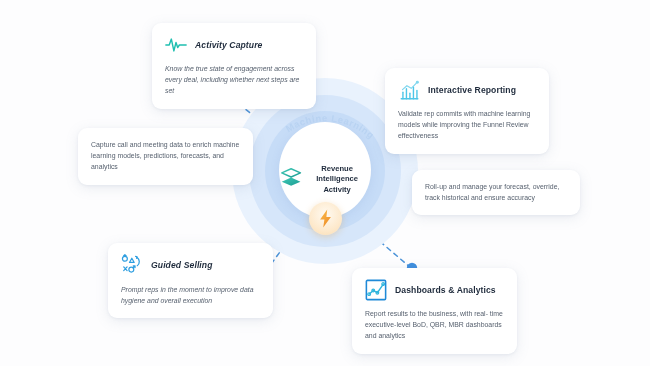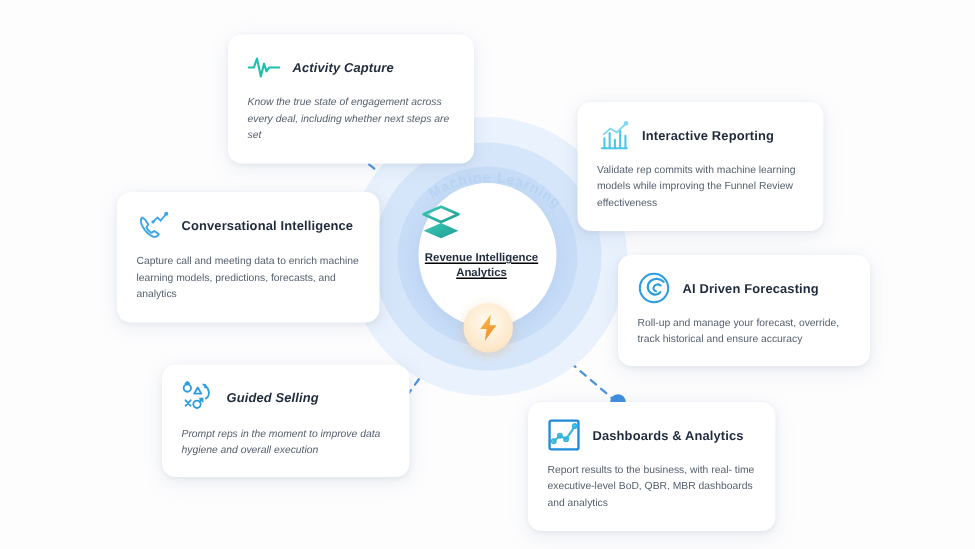--- a/index.html
+++ b/index.html
@@ -65,26 +65,25 @@
     font-weight: bold;
     fill: #b9d3f2;
     letter-spacing: 0.6px;
   }
 
   .core-content {
     position: absolute;
     left: 47px; top: 44px;
     width: 92px; height: 96px;
     display: flex;
-    flex-direction: column;
-    align-items: flex-start;
+    flex-direction: row;
+    align-items: center;
     justify-content: flex-start;
     padding-top: 13px;
     box-sizing: border-box;
-    text-decoration: underline;
   }
   .core-icon { width: 30px; height: 26px; }
   .core-label {
     margin-top: 6px;
     text-align: center;
     font-size: 7.6px;
     font-weight: bold;
     color: #1f2b3c;
     line-height: 1.38;
     width: 84px;
@@ -214,21 +213,21 @@
           <linearGradient id="tealg" x1="0" y1="0" x2="1" y2="1">
             <stop offset="0%" stop-color="#3fc9b6"></stop>
             <stop offset="100%" stop-color="#1c9c93"></stop>
           </linearGradient>
         </defs>
         <path d="M22 20 L5 27.5 L22 35 L39 27.5 Z" fill="url(#tealg)"></path>
         <path d="M22 4 L5 11.5 L22 19 L39 11.5 Z" fill="none" stroke="url(#tealg)" stroke-width="2.6" stroke-linejoin="round"></path>
       </svg>
       <div class="core-label">
         <div>Revenue Intelligence</div>
-        <div>Analytics</div>
+        <div>Activity</div>
       </div>
     </div>
   </div>
 
   <div class="bolt-badge">
     <svg width="15" height="19" viewBox="0 0 15 19">
       <defs>
         <linearGradient id="boltg" x1="0" y1="0" x2="0.6" y2="1">
           <stop offset="0%" stop-color="#fbbe4b"></stop>
           <stop offset="100%" stop-color="#ef8f2a"></stop>
@@ -265,45 +264,24 @@
           </g>
           <circle cx="21" cy="2.5" r="1.7" fill="#7fd6ee"></circle>
         </svg>
       </span>
       <span class="card-title">Interactive Reporting</span>
     </div>
     <div class="card-body">Validate rep commits with machine learning models while improving the Funnel Review effectiveness</div>
   </div>
 
   <div class="card card-conversational">
-    <div class="card-head">
-      <span class="card-icon">
-        <svg width="22" height="21" viewBox="0 0 26 24">
-          <path d="M4.5 5.5 C3 7 3 9.5 5 13 C7.2 16.8 10.5 19.5 13 20.5 C15 21.3 17 20.2 17.6 18.6 L14 16.2 L11.6 17.6 C10 16.6 8.6 15 7.8 13.4 L9.3 11 L6.9 7.3 Z" fill="none" stroke="#3aa7e8" stroke-width="1.5" stroke-linejoin="round"></path>
-          <polyline points="13,9 16.5,5.5 19,8 23.5,2.5" fill="none" stroke="#3aa7e8" stroke-width="1.4" stroke-linecap="round"></polyline>
-          <circle cx="23.5" cy="2.5" r="1.6" fill="#3aa7e8"></circle>
-          <circle cx="13" cy="9" r="1.3" fill="#3aa7e8"></circle>
-        </svg>
-      </span>
-      <span class="card-title">Conversational Intelligence</span>
-    </div>
     <div class="card-body">Capture call and meeting data to enrich machine learning models, predictions, forecasts, and analytics</div>
   </div>
 
   <div class="card card-forecasting">
-    <div class="card-head">
-      <span class="card-icon">
-        <svg width="22" height="22" viewBox="0 0 24 24">
-          <circle cx="12" cy="12" r="10.3" fill="none" stroke="#2e9ee0" stroke-width="1.5"></circle>
-          <path d="M19 7.5 C16.5 5 12 4.6 9.4 7 C6.6 9.6 7 13.8 9.9 15.8 C12.2 17.4 15.2 16.9 16.6 15" fill="none" stroke="#2e9ee0" stroke-width="1.6" stroke-linecap="round"></path>
-          <path d="M16.8 10.2 C15.2 8.9 13 9.2 12 10.8 C11.1 12.3 11.9 14.1 13.5 14.4" fill="none" stroke="#2e9ee0" stroke-width="1.5" stroke-linecap="round"></path>
-        </svg>
-      </span>
-      <span class="card-title">AI Driven Forecasting</span>
-    </div>
     <div class="card-body">Roll-up and manage your forecast, override, track historical and ensure accuracy</div>
   </div>
 
   <div class="card card-guided">
     <div class="card-head">
       <span class="card-icon">
         <svg width="22" height="22" viewBox="0 0 26 26">
           <g fill="none" stroke="#2e9ee0" stroke-width="1.45" stroke-linecap="round" stroke-linejoin="round">
             <circle cx="4.6" cy="5.6" r="2.9"></circle>
             <path d="M4.6 2.7 V0.8 M3.2 2.0 L4.6 0.8 L6.0 2.0"></path>

